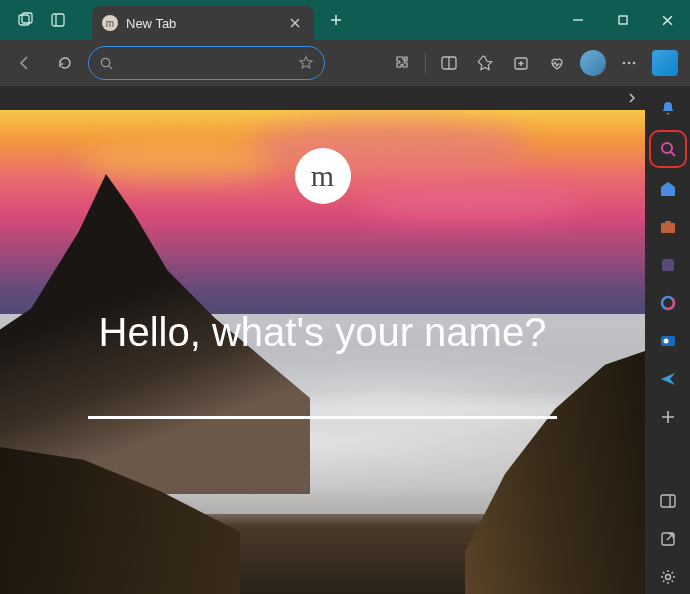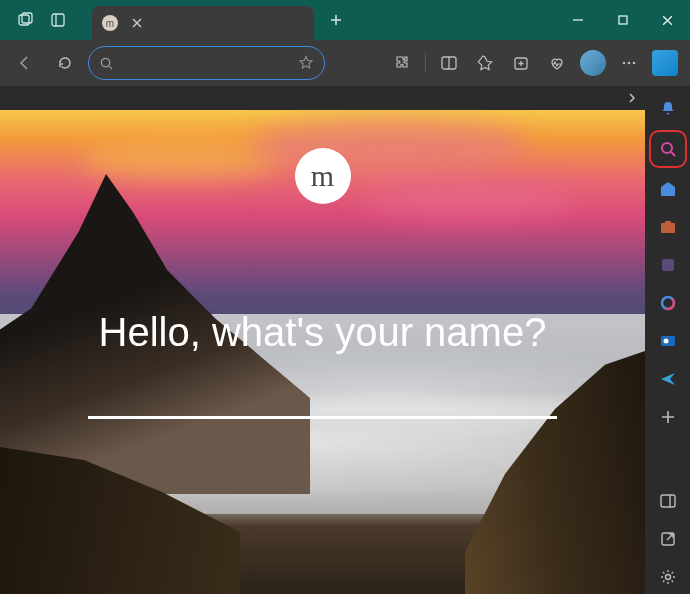--- a/index.html
+++ b/index.html
@@ -155,20 +155,21 @@
     </span>
     <span>
       <svg width="16" height="16" viewBox="0 0 16 16">
           <rect x="2" y="2" width="12" height="12" rx="2" fill="none" stroke="#cfe8e4" stroke-width="1.3"></rect>
           <line x1="6" y1="2" x2="6" y2="14" stroke="#cfe8e4" stroke-width="1.3"></line>
         </svg>
     </span>
   </div>
   <div class="tab">
     <span class="fav">m</span>
+    <span class="title">New Tab</span>
     <span class="close">
       <svg width="12" height="12" viewBox="0 0 12 12">
           <path d="M2 2 L10 10 M10 2 L2 10" stroke="#ccc" stroke-width="1.4"></path>
         </svg>
     </span>
   </div>
   <span class="newtab">
     <svg width="14" height="14" viewBox="0 0 14 14">
         <path d="M7 2 V12 M2 7 H12" stroke="#cfe8e4" stroke-width="1.5"></path>
       </svg>

